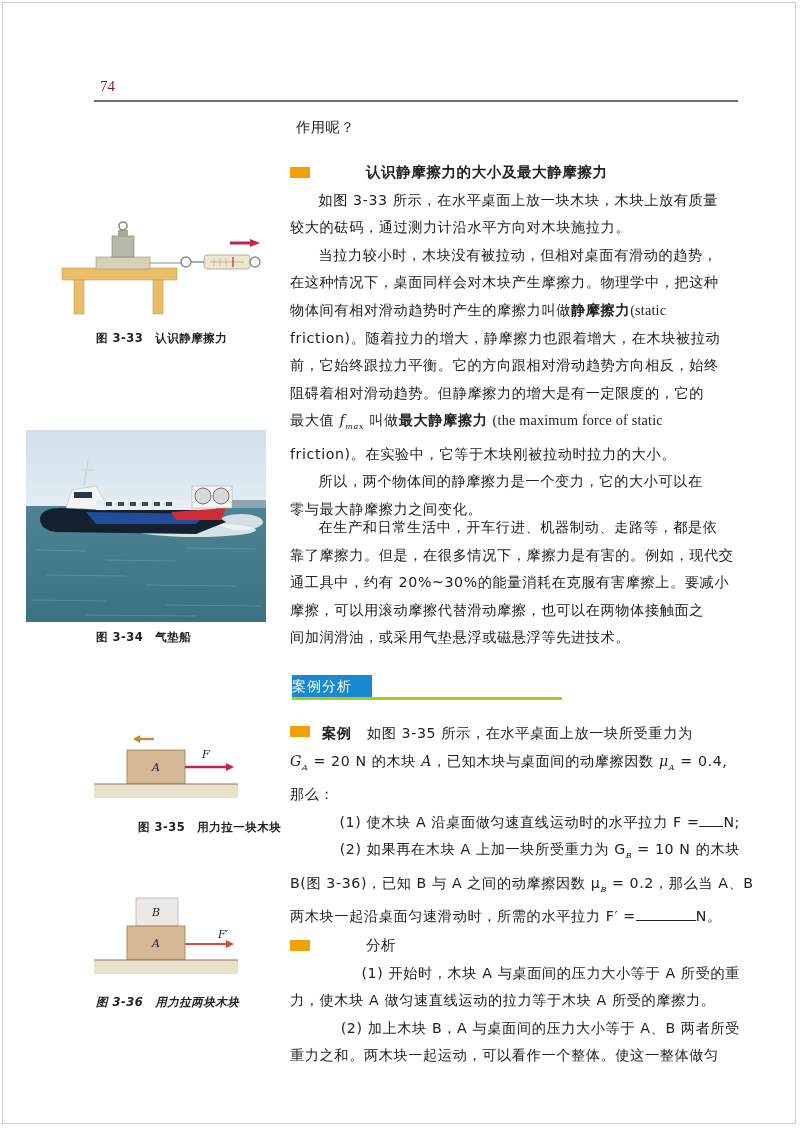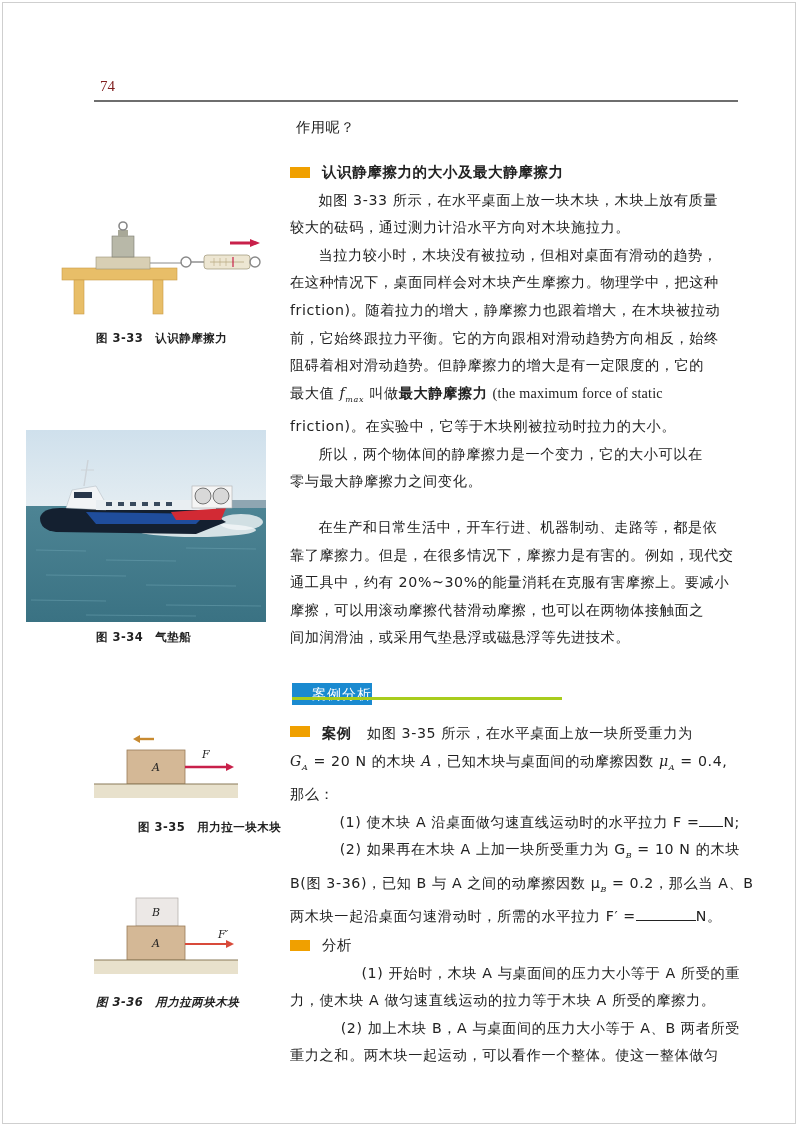--- a/index.html
+++ b/index.html
@@ -12,26 +12,26 @@
   .header-rule { position:absolute; left:94px; top:100px; width:644px; height:2px; background:#6e6e6e; }
 
   .col { position:absolute; left:290px; width:450px; font-size:14.2px; line-height:27.6px; letter-spacing:0.6px; color:#222; }
   .p { margin:0; text-align:justify; text-align-last:left; }
   .indent { text-indent:2em;text-align:right; }
   .line { display:block; white-space:nowrap; }
   .bold { font-weight:bold; }
   .ital { font-style:italic; font-family:"DejaVu Serif", serif; }
   .en { font-family:"Liberation Serif", serif; letter-spacing:0.2px; }
 
-  .heading { display:flex; align-items:center; font-weight:bold; font-size:14.5px; }
+  .heading { display:flex; align-items:center; font-weight:bold; font-size:14.5px;gap:44px; }
   .sq { display:inline-block; width:20px; height:11px; background:#f0a000; margin-right:12px; }
 
   .case-banner { position:absolute; left:292px; top:675px; width:270px; height:24px; }
-  .case-banner .tab { position:absolute; left:0; top:8px; width:80px; height:22px; background:#1a8ad0;
-                      color:#fff; font-size:14px; letter-spacing:1px; line-height:22px; text-align:right; }
+  .case-banner .tab { position:absolute; left:0; top:0; width:80px; height:22px; background:#1a8ad0;
+                      color:#fff; font-size:14px; letter-spacing:1px; line-height:22px; text-align:left; }
   .case-banner .bar { position:absolute; left:0; top:22px; width:270px; height:3px; background:#a8cc1c; }
 
   .blank { display:inline-block; border-bottom:1px solid #222; height:16px; vertical-align:baseline; }
 
   .caption { position:absolute; font-size:11.5px; color:#222; letter-spacing:0.5px; font-weight:bold;text-align:center; }
   .caption .sp { display:inline-block; width:12px; }
 
   .fig { position:absolute; }
 </style>
 </head>
@@ -177,20 +177,21 @@
     <span class="sq"></span>
     <span>认识静摩擦力的大小及最大静摩擦力</span>
   </div>
   <p class="p">
     <span class="line indent">如图 3-33 所示，在水平桌面上放一块木块，木块上放有质量</span>
     <span class="line">较大的砝码，通过测力计沿水平方向对木块施拉力。</span>
   </p>
   <p class="p">
     <span class="line indent">当拉力较小时，木块没有被拉动，但相对桌面有滑动的趋势，</span>
     <span class="line">在这种情况下，桌面同样会对木块产生摩擦力。物理学中，把这种</span>
+    <span class="line"><span>物体间有相对滑动趋势时产生的摩擦力叫做</span><span class="bold">静摩擦力</span><span class="en">(static</span></span>
     <span class="line">friction)。随着拉力的增大，静摩擦力也跟着增大，在木块被拉动</span>
     <span class="line">前，它始终跟拉力平衡。它的方向跟相对滑动趋势方向相反，始终</span>
     <span class="line">阻碍着相对滑动趋势。但静摩擦力的增大是有一定限度的，它的</span>
     <span class="line"><span>最大值</span> <span class="ital">f</span><sub class="ital" style="font-size:8px;">max</sub> <span>叫做</span><span class="bold">最大静摩擦力</span> <span class="en">(the maximum force of static</span></span>
     <span class="line">friction)。在实验中，它等于木块刚被拉动时拉力的大小。</span>
   </p>
   <p class="p">
     <span class="line indent">所以，两个物体间的静摩擦力是一个变力，它的大小可以在</span>
     <span class="line">零与最大静摩擦力之间变化。</span>
   </p>

